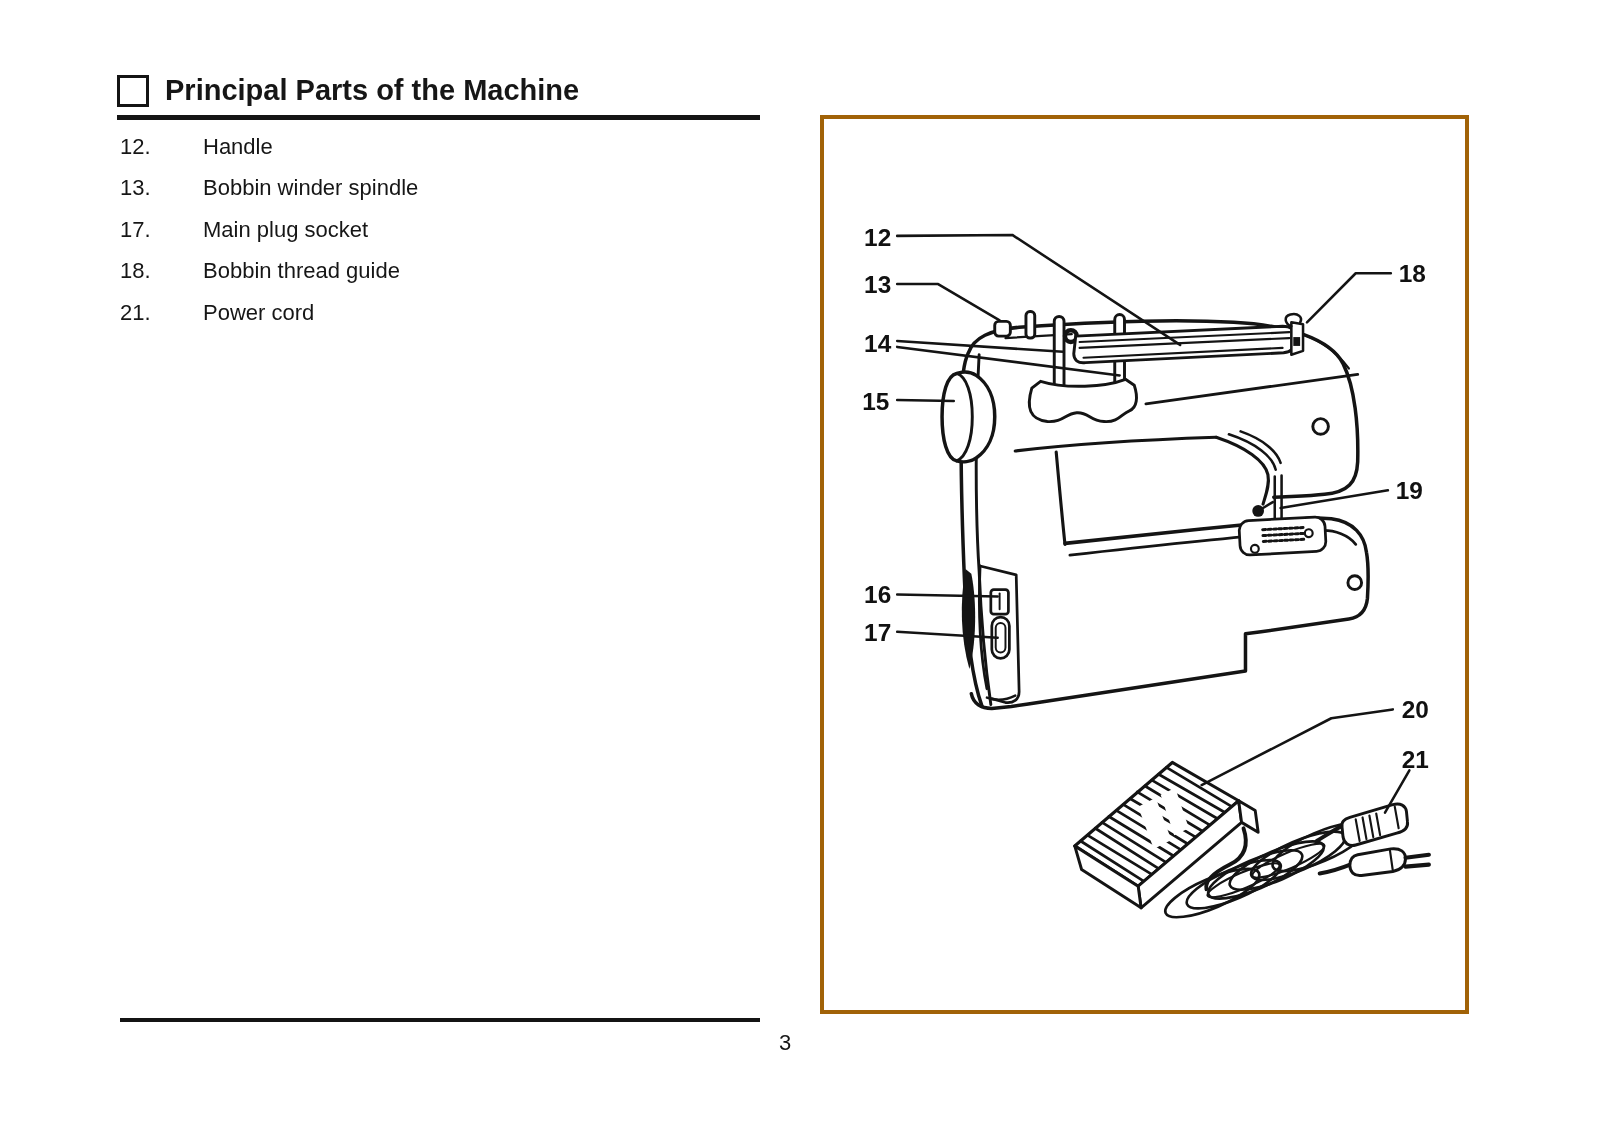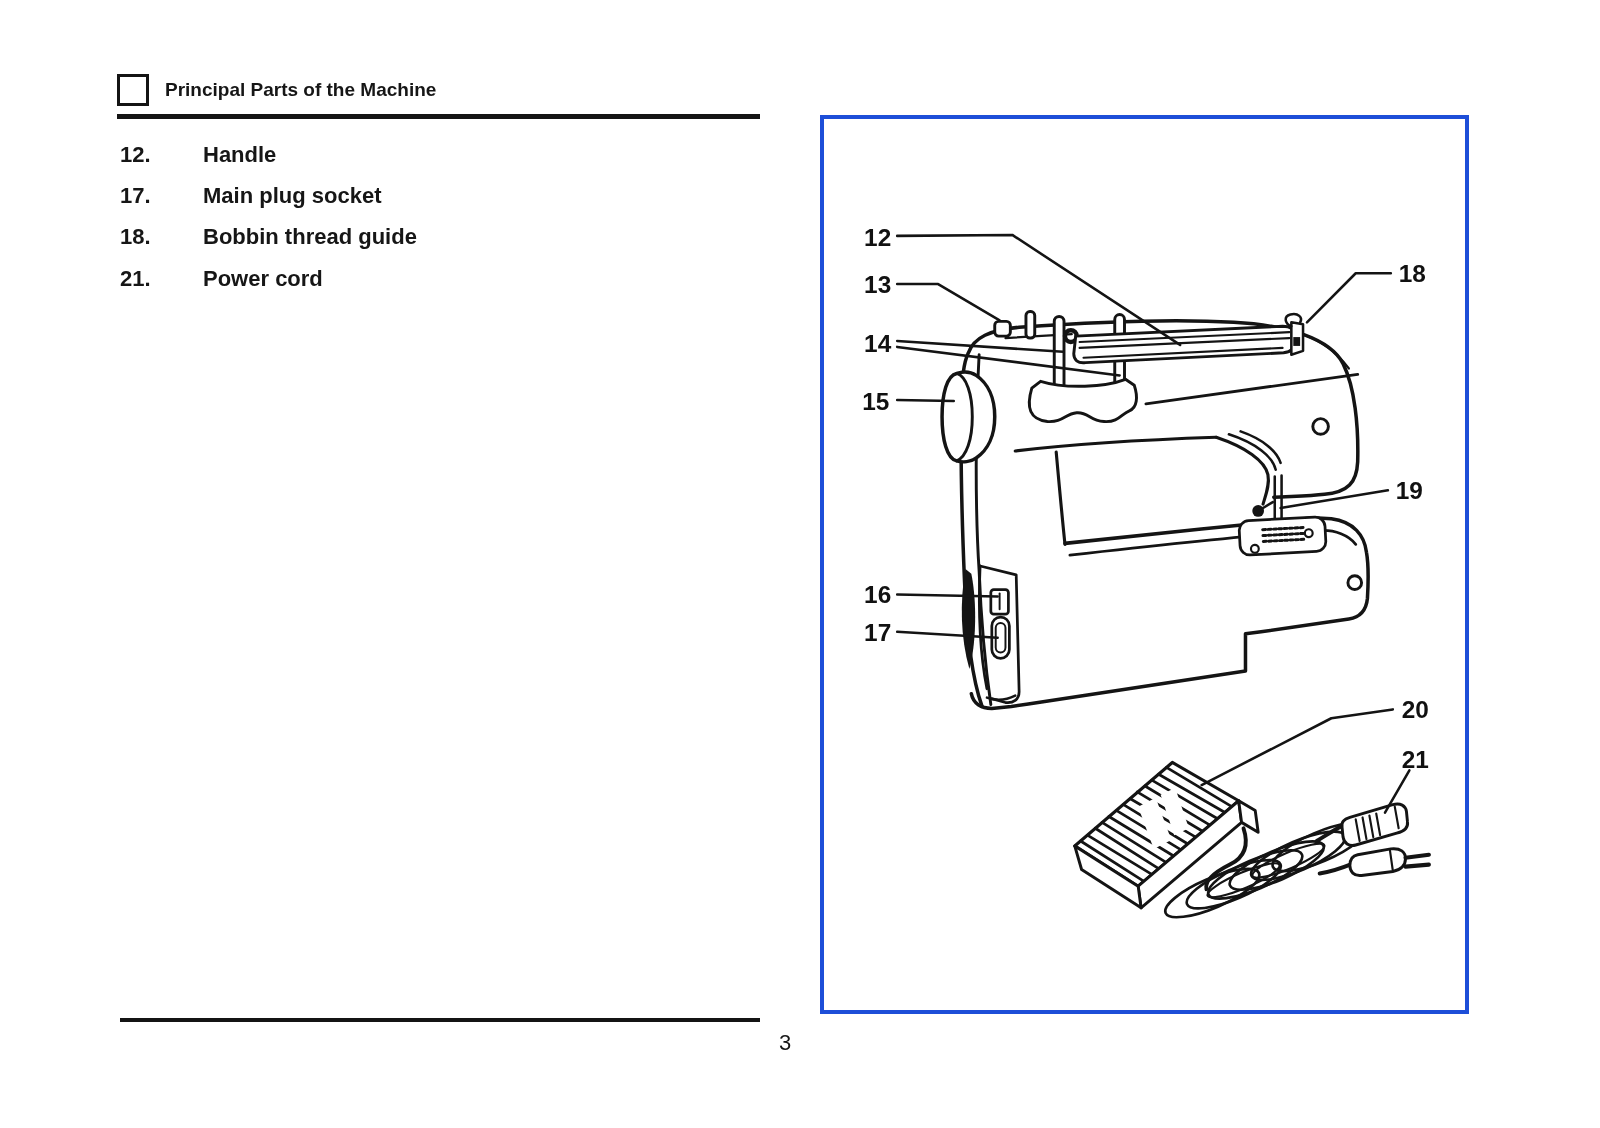--- a/index.html
+++ b/index.html
@@ -5,31 +5,31 @@
   html,body{margin:0;padding:0;background:#e8e8e8;}
   .page{
     position:relative;width:1600px;height:1128px;background:#ffffff;
     font-family:"Liberation Sans","DejaVu Sans",sans-serif;color:#161616;
     overflow:hidden;
   }
   
   .hdr{position:absolute;left:117px;top:74px;width:643px;}
   .hdr-row{display:flex;align-items:center;gap:16px;}
   .hdr-box{width:26px;height:26px;border:3.5px solid #141414;background:#fff;flex:0 0 auto;}
-  .hdr-title{font-size:19px;font-weight:700;letter-spacing:0px;white-space:nowrap;}
+  .hdr-title{font-size:29px;font-weight:700;letter-spacing:0px;white-space:nowrap;}
   .hdr-rule{margin-top:8px;height:4.5px;background:#141414;}
   
   .plist{position:absolute;left:120px;top:134px;list-style:none;margin:0;padding:0;}
-  .plist li{display:flex;height:41.4px;align-items:center;font-size:22px;font-weight:bold;}
+  .plist li{display:flex;height:41.4px;align-items:flex-start;font-size:22px;}
   .pnum{width:46px;flex:0 0 auto;}
   .plabel{white-space:nowrap;margin-left:37px;}
   
   .frame{
     position:absolute;left:820px;top:115px;width:649px;height:899px;
-    border:4px solid #1d4ed8;background:#fff;box-sizing:border-box;
+    border:4px solid #a16207;background:#fff;box-sizing:border-box;
   }
   .frame svg{display:block;width:641px;height:891px;}
   
   .foot-rule{position:absolute;left:120px;top:1018px;width:640px;height:4px;background:#141414;}
   .page-num{position:absolute;left:770px;top:1030px;width:30px;text-align:center;font-size:22px;}
   
   .ln{stroke:#141414;fill:none;stroke-linecap:round;stroke-linejoin:round;}
   .w{fill:#ffffff;}
   .blk{fill:#141414;stroke:none;}
   .callout{font:700 25px "Liberation Sans","DejaVu Sans",sans-serif;fill:#111;}
@@ -45,20 +45,24 @@
       <div class="hdr-box"></div>
       <div class="hdr-title">Principal Parts of the Machine</div>
     </div>
     <div class="hdr-rule"></div>
   </div>
 
   <ul class="plist">
     <li>
         <span class="pnum">12.</span>
         <span class="plabel">Handle</span>
+      </li>
+    <li>
+        <span class="pnum">13.</span>
+        <span class="plabel">Bobbin winder spindle</span>
       </li>
     <li>
         <span class="pnum">17.</span>
         <span class="plabel">Main plug socket</span>
       </li>
     <li>
         <span class="pnum">18.</span>
         <span class="plabel">Bobbin thread guide</span>
       </li>
     <li>

